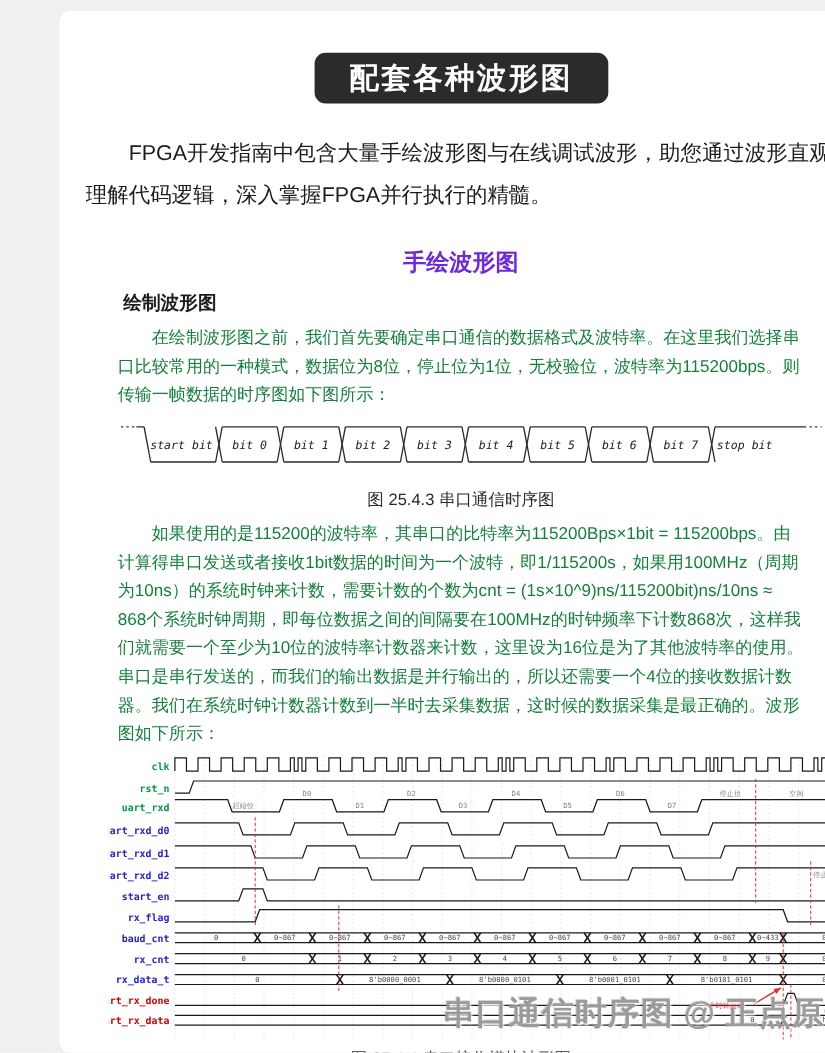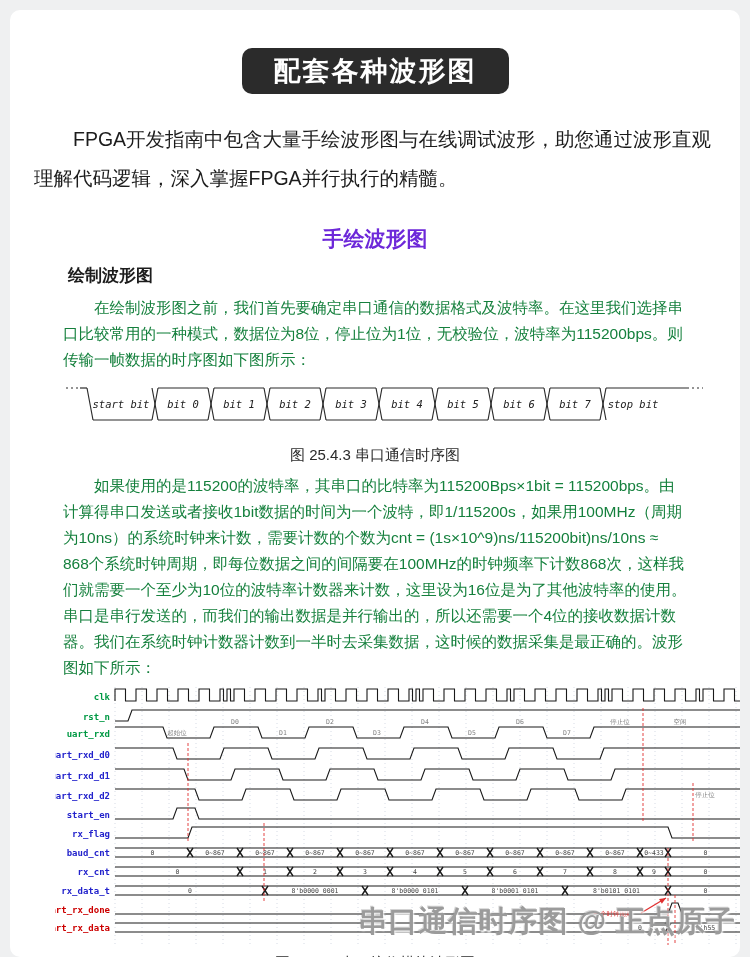--- a/index.html
+++ b/index.html
@@ -1,17 +1,17 @@
 <!DOCTYPE html>
 <html><head>
 <meta charset="utf-8">
 <style>
   html,body{margin:0;padding:0;}
   body{width:750px;height:957px;background:#eff0f1;font-family:"Liberation Sans",sans-serif;overflow:hidden;}
-  .page{position:relative;width:602px;height:957px;background:#eff0f1;}
+  .page{position:relative;width:602px;height:957px;background:#eff0f1;margin-left:44px;}
   .card{position:absolute;left:10px;top:10px;width:730px;height:947px;background:#ffffff;border-radius:10px;overflow:hidden;}
   .banner-wrap{display:flex;justify-content:center;margin-top:38px;}
   .banner{background:#2b2b2b;color:#ffffff;font-size:27px;font-weight:bold;letter-spacing:2px;
           padding:9px 32px;border-radius:10px;line-height:1.05;}
   .intro{margin:26px 26px 0 24px;font-size:19.5px;line-height:39px;color:#1c1c1c;text-indent:2em;}
   .sec-title{margin:26px 0 0 0;text-align:center;font-size:21px;font-weight:600;color:#6d28d9;line-height:30px;}
   .sec-sub{margin:10px 0 0 58px;font-size:17px;font-weight:bold;color:#1c1c1c;line-height:23px;}
   .body-p{margin:8px 52px 0 53px;font-size:15.5px;line-height:26px;color:#15803d;text-indent:2em;}
   .fig1-wrap{margin:5px 0 0 52px;width:645px;height:55px;font-style:italic;}
   .caption{margin:12px 0 0 0;text-align:center;font-size:15px;font-weight:normal;color:#2a2a2a;line-height:20px;}

